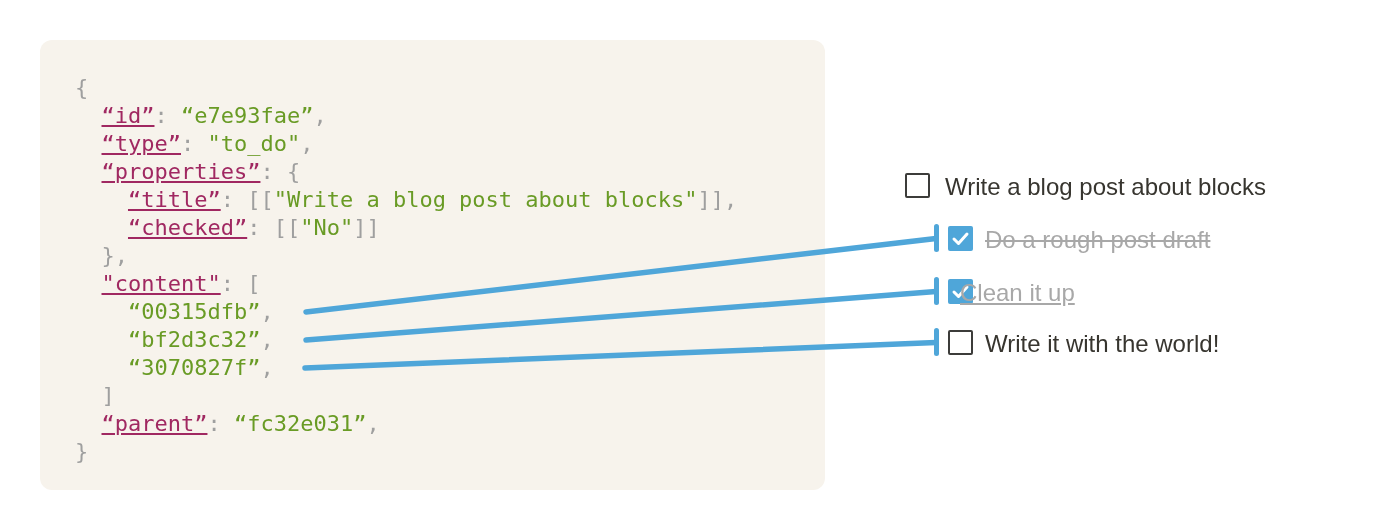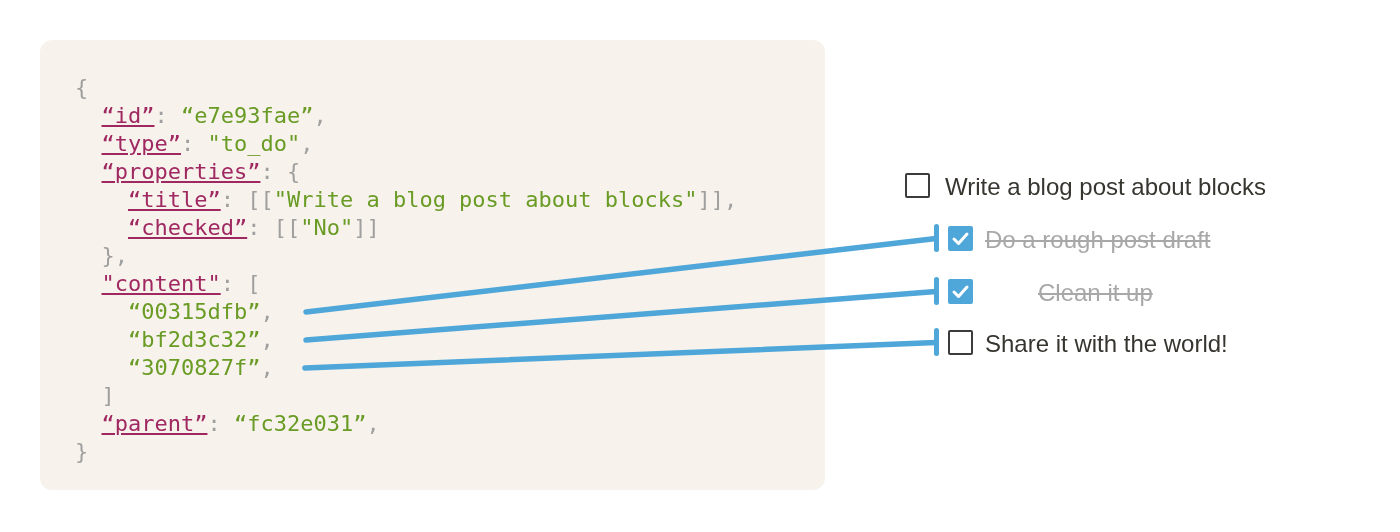--- a/index.html
+++ b/index.html
@@ -70,17 +70,17 @@
         <polyline points="6,13 10.5,17.5 19,8" fill="none" stroke="#ffffff" stroke-width="3" stroke-linecap="round" stroke-linejoin="round"></polyline>
       </svg>
     </div>
     <div class="todo-label done" style="left: 985px; top: 239.5px;">Do a rough post draft</div>
     <div class="cap" style="left: 934px; top: 277px;"></div>
     <div class="checkbox checked" style="left: 948px; top: 279px;">
       <svg viewBox="0 0 25 25">
         <polyline points="6,13 10.5,17.5 19,8" fill="none" stroke="#ffffff" stroke-width="3" stroke-linecap="round" stroke-linejoin="round"></polyline>
       </svg>
     </div>
-    <div class="todo-label done" style="left: 1038px; top: 292.5px;">Clean it up</div>
+    <div class="todo-label done" style="left: 960px; top: 292.5px; text-decoration: underline;">Clean it up</div>
     <div class="cap" style="left: 934px; top: 328px;"></div>
     <div class="checkbox unchecked" style="left: 948px; top: 330px;"></div>
-    <div class="todo-label" style="left: 985px; top: 343.5px;">Share it with the world!</div>
+    <div class="todo-label" style="left: 985px; top: 343.5px;">Write it with the world!</div>
   </div>
 
 </body></html>

